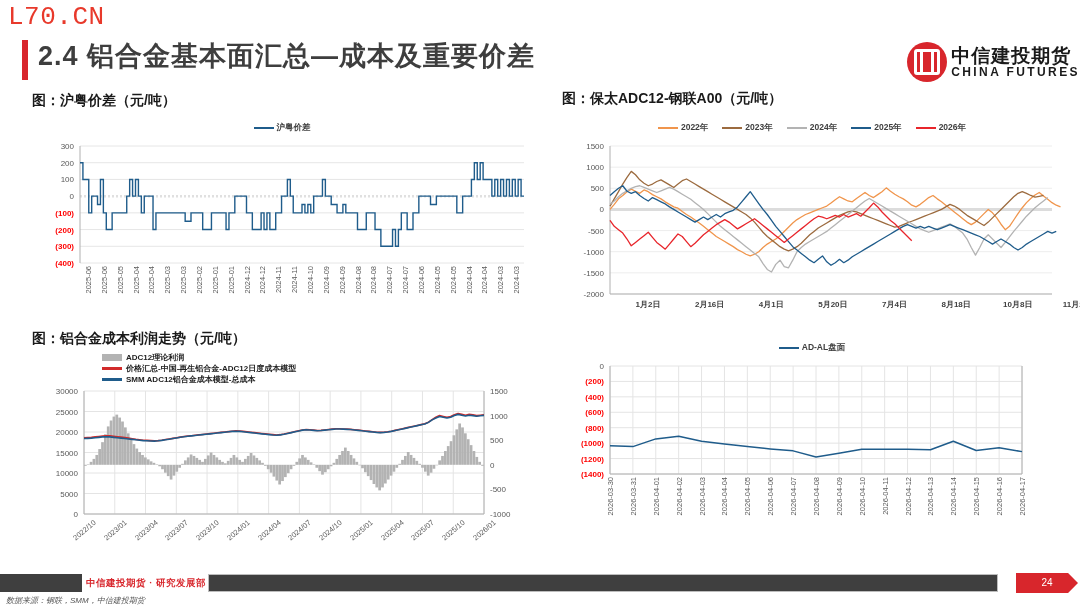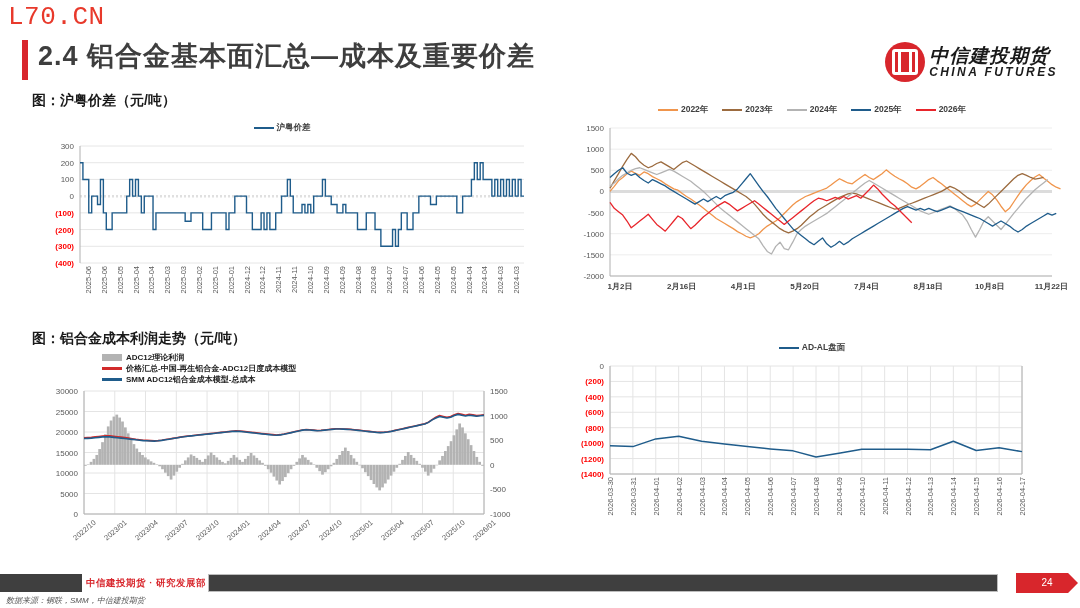--- a/index.html
+++ b/index.html
@@ -14,21 +14,21 @@
     font-family:Liberation Mono, monospace;
   }
   
   .header{position:absolute;left:0;top:38px;width:1080px;height:46px;}
   .title-bar{position:absolute;left:22px;top:2px;width:6px;height:40px;background:#d8262c;}
   .title{
     position:absolute;left:38px;top:0px;
     font-size:27px;font-weight:bold;color:#3e3e3e;letter-spacing:1px;
     white-space:nowrap;
   }
-  .logo{position:absolute;right:22px;top:4px;display:flex;align-items:center;gap:4px;font-style:italic;}
+  .logo{position:absolute;right:0;top:4px;display:flex;align-items:center;gap:4px;}
   .logo-mark{width:40px;height:40px;border-radius:50%;background:#d8262c;position:relative;flex:0 0 auto;}
   .logo-mark::before{
     content:"";position:absolute;left:7px;top:7px;width:26px;height:26px;
     border:3px solid #fff;border-radius:3px;box-sizing:border-box;
   }
   .logo-mark::after{
     content:"";position:absolute;left:13px;top:10px;width:14px;height:20px;
     border-left:3px solid #fff;border-right:3px solid #fff;box-sizing:border-box;
   }
   .logo-text{display:flex;flex-direction:column;line-height:1.05;}
@@ -58,21 +58,21 @@
   .ylab.right{text-align:left;color:#595959;}
   .xlab-v{
     position:absolute;font-size:7.5px;color:#595959;
     writing-mode:vertical-rl;transform:rotate(180deg);
     transform-origin:center;white-space:nowrap;
   }
   .xlab-d{
     position:absolute;font-size:7.5px;color:#595959;white-space:nowrap;
     transform:rotate(-40deg);transform-origin:right top;text-align:right;
   }
-  .xlab-h{position:absolute;font-size:8px;color:#404040;font-weight:bold;white-space:nowrap;transform:translateX(-50%);}
+  .xlab-h{position:absolute;font-size:8px;color:#404040;font-weight:bold;white-space:nowrap;transform:translateX(-50%);margin-left:28px;}
 
   
   .footer{position:absolute;left:0;bottom:0;width:1080px;height:38px;}
   .f-blk{position:absolute;left:0;top:4px;width:82px;height:18px;background:#3f3f3f;}
   .f-name{
     position:absolute;left:86px;top:4px;height:18px;line-height:18px;
     font-size:9.5px;font-weight:bold;color:#d8262c;letter-spacing:.5px;white-space:nowrap;
   }
   .f-bar{position:absolute;left:208px;top:4px;width:790px;height:18px;background:#3f3f3f;border:1px solid #bdbdbd;box-sizing:border-box;}
   .f-src{
@@ -117,20 +117,21 @@
         <line x1="48" x2="492" y1="72.85714285714285" y2="72.85714285714285" stroke="#e6e6e6" stroke-width="1" stroke-dasharray=""></line>
         <line x1="48" x2="492" y1="89.57142857142857" y2="89.57142857142857" stroke="#e6e6e6" stroke-width="1" stroke-dasharray=""></line>
         <line x1="48" x2="492" y1="106.28571428571428" y2="106.28571428571428" stroke="#e6e6e6" stroke-width="1" stroke-dasharray=""></line>
         <line x1="48" x2="492" y1="123" y2="123" stroke="#e6e6e6" stroke-width="1" stroke-dasharray=""></line>
         <line x1="48" x2="48" y1="6" y2="123" stroke="#b0b0b0" stroke-width="1"></line>
         <path d="M48,22.71428571428571 L50.921052631578945,22.71428571428571 L50.921052631578945,39.42857142857142 L53.8421052631579,39.42857142857142 L53.8421052631579,39.42857142857142 L56.76315789473684,39.42857142857142 L56.76315789473684,72.85714285714285 L59.68421052631579,72.85714285714285 L59.68421052631579,56.14285714285714 L62.60526315789474,56.14285714285714 L62.60526315789474,56.14285714285714 L65.52631578947368,56.14285714285714 L65.52631578947368,64.5 L68.44736842105263,64.5 L68.44736842105263,39.42857142857142 L71.36842105263158,39.42857142857142 L71.36842105263158,72.85714285714285 L74.28947368421052,72.85714285714285 L74.28947368421052,89.57142857142857 L77.21052631578948,89.57142857142857 L77.21052631578948,89.57142857142857 L80.13157894736842,89.57142857142857 L80.13157894736842,72.85714285714285 L83.05263157894737,72.85714285714285 L83.05263157894737,72.85714285714285 L85.97368421052632,72.85714285714285 L85.97368421052632,72.85714285714285 L88.89473684210526,72.85714285714285 L88.89473684210526,72.85714285714285 L91.81578947368422,72.85714285714285 L91.81578947368422,72.85714285714285 L94.73684210526315,72.85714285714285 L94.73684210526315,56.14285714285714 L97.65789473684211,56.14285714285714 L97.65789473684211,39.42857142857142 L100.57894736842104,39.42857142857142 L100.57894736842104,56.14285714285714 L103.5,56.14285714285714 L103.5,39.42857142857142 L106.42105263157895,39.42857142857142 L106.42105263157895,56.14285714285714 L109.34210526315789,56.14285714285714 L109.34210526315789,72.85714285714285 L112.26315789473685,72.85714285714285 L112.26315789473685,56.14285714285714 L115.1842105263158,56.14285714285714 L115.1842105263158,56.14285714285714 L118.10526315789474,56.14285714285714 L118.10526315789474,56.14285714285714 L121.02631578947368,56.14285714285714 L121.02631578947368,89.57142857142857 L123.94736842105263,89.57142857142857 L123.94736842105263,72.85714285714285 L126.86842105263158,72.85714285714285 L126.86842105263158,72.85714285714285 L129.78947368421052,72.85714285714285 L129.78947368421052,72.85714285714285 L132.71052631578948,72.85714285714285 L132.71052631578948,72.85714285714285 L135.63157894736844,72.85714285714285 L135.63157894736844,72.85714285714285 L138.55263157894737,72.85714285714285 L138.55263157894737,72.85714285714285 L141.4736842105263,72.85714285714285 L141.4736842105263,72.85714285714285 L144.39473684210526,72.85714285714285 L144.39473684210526,72.85714285714285 L147.31578947368422,72.85714285714285 L147.31578947368422,72.85714285714285 L150.23684210526315,72.85714285714285 L150.23684210526315,72.85714285714285 L153.15789473684208,72.85714285714285 L153.15789473684208,81.21428571428572 L156.07894736842104,81.21428571428572 L156.07894736842104,81.21428571428572 L159,81.21428571428572 L159,72.85714285714285 L161.92105263157896,72.85714285714285 L161.92105263157896,72.85714285714285 L164.8421052631579,72.85714285714285 L164.8421052631579,72.85714285714285 L167.76315789473685,72.85714285714285 L167.76315789473685,72.85714285714285 L170.68421052631578,72.85714285714285 L170.68421052631578,89.57142857142857 L173.60526315789474,89.57142857142857 L173.60526315789474,89.57142857142857 L176.5263157894737,89.57142857142857 L176.5263157894737,89.57142857142857 L179.44736842105263,89.57142857142857 L179.44736842105263,72.85714285714285 L182.3684210526316,72.85714285714285 L182.3684210526316,72.85714285714285 L185.28947368421052,72.85714285714285 L185.28947368421052,72.85714285714285 L188.21052631578948,72.85714285714285 L188.21052631578948,72.85714285714285 L191.1315789473684,72.85714285714285 L191.1315789473684,72.85714285714285 L194.05263157894737,72.85714285714285 L194.05263157894737,89.57142857142857 L196.9736842105263,89.57142857142857 L196.9736842105263,72.85714285714285 L199.89473684210526,72.85714285714285 L199.89473684210526,72.85714285714285 L202.8157894736842,72.85714285714285 L202.8157894736842,56.14285714285714 L205.73684210526315,56.14285714285714 L205.73684210526315,56.14285714285714 L208.6578947368421,56.14285714285714 L208.6578947368421,56.14285714285714 L211.57894736842104,56.14285714285714 L211.57894736842104,56.14285714285714 L214.5,56.14285714285714 L214.5,72.85714285714285 L217.42105263157896,72.85714285714285 L217.42105263157896,72.85714285714285 L220.3421052631579,72.85714285714285 L220.3421052631579,89.57142857142857 L223.26315789473685,89.57142857142857 L223.26315789473685,89.57142857142857 L226.1842105263158,89.57142857142857 L226.1842105263158,89.57142857142857 L229.10526315789474,89.57142857142857 L229.10526315789474,72.85714285714285 L232.0263157894737,72.85714285714285 L232.0263157894737,89.57142857142857 L234.94736842105263,89.57142857142857 L234.94736842105263,72.85714285714285 L237.8684210526316,72.85714285714285 L237.8684210526316,89.57142857142857 L240.78947368421052,89.57142857142857 L240.78947368421052,89.57142857142857 L243.71052631578948,89.57142857142857 L243.71052631578948,72.85714285714285 L246.6315789473684,72.85714285714285 L246.6315789473684,72.85714285714285 L249.55263157894737,72.85714285714285 L249.55263157894737,56.14285714285714 L252.4736842105263,56.14285714285714 L252.4736842105263,56.14285714285714 L255.39473684210526,56.14285714285714 L255.39473684210526,39.42857142857142 L258.31578947368416,39.42857142857142 L258.31578947368416,56.14285714285714 L261.2368421052631,56.14285714285714 L261.2368421052631,72.85714285714285 L264.1578947368421,72.85714285714285 L264.1578947368421,72.85714285714285 L267.07894736842104,72.85714285714285 L267.07894736842104,72.85714285714285 L270,72.85714285714285 L270,64.5 L272.92105263157896,64.5 L272.92105263157896,72.85714285714285 L275.8421052631579,72.85714285714285 L275.8421052631579,64.5 L278.7631578947369,64.5 L278.7631578947369,72.85714285714285 L281.6842105263158,72.85714285714285 L281.6842105263158,56.14285714285714 L284.6052631578948,56.14285714285714 L284.6052631578948,56.14285714285714 L287.5263157894737,56.14285714285714 L287.5263157894737,56.14285714285714 L290.4473684210526,56.14285714285714 L290.4473684210526,39.42857142857142 L293.36842105263156,39.42857142857142 L293.36842105263156,56.14285714285714 L296.2894736842105,56.14285714285714 L296.2894736842105,56.14285714285714 L299.2105263157895,56.14285714285714 L299.2105263157895,64.5 L302.13157894736844,64.5 L302.13157894736844,64.5 L305.0526315789474,64.5 L305.0526315789474,72.85714285714285 L307.9736842105263,72.85714285714285 L307.9736842105263,72.85714285714285 L310.89473684210526,72.85714285714285 L310.89473684210526,64.5 L313.8157894736842,64.5 L313.8157894736842,72.85714285714285 L316.7368421052632,72.85714285714285 L316.7368421052632,72.85714285714285 L319.6578947368421,72.85714285714285 L319.6578947368421,72.85714285714285 L322.57894736842104,72.85714285714285 L322.57894736842104,72.85714285714285 L325.5,72.85714285714285 L325.5,89.57142857142857 L328.42105263157896,89.57142857142857 L328.42105263157896,89.57142857142857 L331.3421052631579,89.57142857142857 L331.3421052631579,89.57142857142857 L334.2631578947368,89.57142857142857 L334.2631578947368,72.85714285714285 L337.1842105263158,72.85714285714285 L337.1842105263158,72.85714285714285 L340.10526315789474,72.85714285714285 L340.10526315789474,72.85714285714285 L343.0263157894737,72.85714285714285 L343.0263157894737,89.57142857142857 L345.9473684210526,89.57142857142857 L345.9473684210526,89.57142857142857 L348.8684210526316,89.57142857142857 L348.8684210526316,106.28571428571428 L351.7894736842105,106.28571428571428 L351.7894736842105,106.28571428571428 L354.7105263157895,106.28571428571428 L354.7105263157895,106.28571428571428 L357.6315789473684,106.28571428571428 L357.6315789473684,106.28571428571428 L360.5526315789474,106.28571428571428 L360.5526315789474,89.57142857142857 L363.4736842105263,89.57142857142857 L363.4736842105263,106.28571428571428 L366.39473684210526,106.28571428571428 L366.39473684210526,89.57142857142857 L369.3157894736842,89.57142857142857 L369.3157894736842,72.85714285714285 L372.2368421052632,72.85714285714285 L372.2368421052632,72.85714285714285 L375.1578947368421,72.85714285714285 L375.1578947368421,89.57142857142857 L378.07894736842104,89.57142857142857 L378.07894736842104,89.57142857142857 L381,89.57142857142857 L381,72.85714285714285 L383.92105263157896,72.85714285714285 L383.92105263157896,72.85714285714285 L386.8421052631579,72.85714285714285 L386.8421052631579,56.14285714285714 L389.7631578947368,56.14285714285714 L389.7631578947368,56.14285714285714 L392.6842105263158,56.14285714285714 L392.6842105263158,56.14285714285714 L395.60526315789474,56.14285714285714 L395.60526315789474,56.14285714285714 L398.5263157894737,56.14285714285714 L398.5263157894737,64.5 L401.4473684210526,64.5 L401.4473684210526,64.5 L404.3684210526316,64.5 L404.3684210526316,56.14285714285714 L407.2894736842105,56.14285714285714 L407.2894736842105,56.14285714285714 L410.2105263157895,56.14285714285714 L410.2105263157895,56.14285714285714 L413.1315789473684,56.14285714285714 L413.1315789473684,56.14285714285714 L416.0526315789474,56.14285714285714 L416.0526315789474,56.14285714285714 L418.9736842105263,56.14285714285714 L418.9736842105263,56.14285714285714 L421.89473684210526,56.14285714285714 L421.89473684210526,56.14285714285714 L424.8157894736842,56.14285714285714 L424.8157894736842,72.85714285714285 L427.7368421052632,72.85714285714285 L427.7368421052632,72.85714285714285 L430.6578947368421,72.85714285714285 L430.6578947368421,56.14285714285714 L433.57894736842104,56.14285714285714 L433.57894736842104,56.14285714285714 L436.5,56.14285714285714 L436.5,56.14285714285714 L439.42105263157896,56.14285714285714 L439.42105263157896,39.42857142857142 L442.3421052631579,39.42857142857142 L442.3421052631579,22.71428571428571 L445.2631578947368,22.71428571428571 L445.2631578947368,39.42857142857142 L448.1842105263158,39.42857142857142 L448.1842105263158,22.71428571428571 L451.10526315789474,22.71428571428571 L451.10526315789474,39.42857142857142 L454.0263157894737,39.42857142857142 L454.0263157894737,39.42857142857142 L456.9473684210526,39.42857142857142 L456.9473684210526,39.42857142857142 L459.8684210526316,39.42857142857142 L459.8684210526316,56.14285714285714 L462.7894736842105,56.14285714285714 L462.7894736842105,39.42857142857142 L465.7105263157895,39.42857142857142 L465.7105263157895,56.14285714285714 L468.6315789473684,56.14285714285714 L468.6315789473684,39.42857142857142 L471.5526315789474,39.42857142857142 L471.5526315789474,56.14285714285714 L474.4736842105263,56.14285714285714 L474.4736842105263,39.42857142857142 L477.39473684210526,39.42857142857142 L477.39473684210526,56.14285714285714 L480.3157894736842,56.14285714285714 L480.3157894736842,39.42857142857142 L483.2368421052632,39.42857142857142 L483.2368421052632,56.14285714285714 L486.1578947368421,56.14285714285714 L486.1578947368421,39.42857142857142 L489.07894736842104,39.42857142857142 L489.07894736842104,56.14285714285714 L492,56.14285714285714 L492,56.14285714285714" fill="none" stroke="#1f5c8b" stroke-width="1.4" stroke-linejoin="miter"></path>
       </svg><div class="ylab pos" style="left: 0px; top: 6px; width: 42px;">300</div><div class="ylab pos" style="left: 0px; top: 22.7143px; width: 42px;">200</div><div class="ylab pos" style="left: 0px; top: 39.4286px; width: 42px;">100</div><div class="ylab pos" style="left: 0px; top: 56.1429px; width: 42px;">0</div><div class="ylab neg" style="left: 0px; top: 72.8571px; width: 42px;">(100)</div><div class="ylab neg" style="left: 0px; top: 89.5714px; width: 42px;">(200)</div><div class="ylab neg" style="left: 0px; top: 106.286px; width: 42px;">(300)</div><div class="ylab neg" style="left: 0px; top: 123px; width: 42px;">(400)</div><div class="xlab-v" style="left: 51.9286px; top: 126px;">2025-06</div><div class="xlab-v" style="left: 67.7857px; top: 126px;">2025-06</div><div class="xlab-v" style="left: 83.6429px; top: 126px;">2025-05</div><div class="xlab-v" style="left: 99.5px; top: 126px;">2025-04</div><div class="xlab-v" style="left: 115.357px; top: 126px;">2025-04</div><div class="xlab-v" style="left: 131.214px; top: 126px;">2025-03</div><div class="xlab-v" style="left: 147.071px; top: 126px;">2025-03</div><div class="xlab-v" style="left: 162.929px; top: 126px;">2025-02</div><div class="xlab-v" style="left: 178.786px; top: 126px;">2025-01</div><div class="xlab-v" style="left: 194.643px; top: 126px;">2025-01</div><div class="xlab-v" style="left: 210.5px; top: 126px;">2024-12</div><div class="xlab-v" style="left: 226.357px; top: 126px;">2024-12</div><div class="xlab-v" style="left: 242.214px; top: 126px;">2024-11</div><div class="xlab-v" style="left: 258.071px; top: 126px;">2024-11</div><div class="xlab-v" style="left: 273.929px; top: 126px;">2024-10</div><div class="xlab-v" style="left: 289.786px; top: 126px;">2024-09</div><div class="xlab-v" style="left: 305.643px; top: 126px;">2024-09</div><div class="xlab-v" style="left: 321.5px; top: 126px;">2024-08</div><div class="xlab-v" style="left: 337.357px; top: 126px;">2024-08</div><div class="xlab-v" style="left: 353.214px; top: 126px;">2024-07</div><div class="xlab-v" style="left: 369.071px; top: 126px;">2024-07</div><div class="xlab-v" style="left: 384.929px; top: 126px;">2024-06</div><div class="xlab-v" style="left: 400.786px; top: 126px;">2024-05</div><div class="xlab-v" style="left: 416.643px; top: 126px;">2024-05</div><div class="xlab-v" style="left: 432.5px; top: 126px;">2024-04</div><div class="xlab-v" style="left: 448.357px; top: 126px;">2024-04</div><div class="xlab-v" style="left: 464.214px; top: 126px;">2024-03</div><div class="xlab-v" style="left: 480.071px; top: 126px;">2024-03</div></div>
 </div>
 
 <div class="panel" style="left:562px;top:90px;width:500px;height:234px;">
+  <div class="panel-title">图：保太ADC12-钢联A00（元/吨）</div>
   <div class="legend" id="lg2" style="margin-top:14px;">
       <span class="legend-item">
         <i class="legend-swatch" style="background: rgb(240, 149, 76);"></i>
         <span>2022年</span>
       </span>
       <span class="legend-item">
         <i class="legend-swatch" style="background: rgb(156, 107, 63);"></i>
         <span>2023年</span>
       </span>
       <span class="legend-item">

